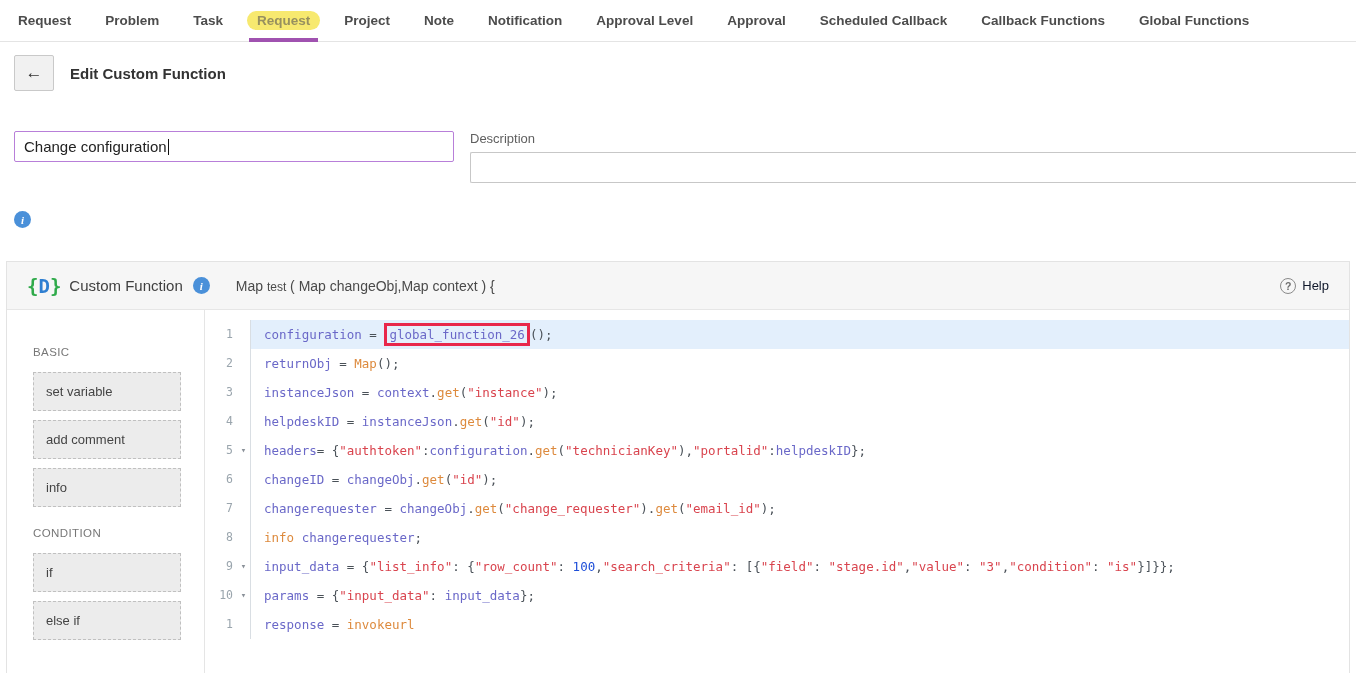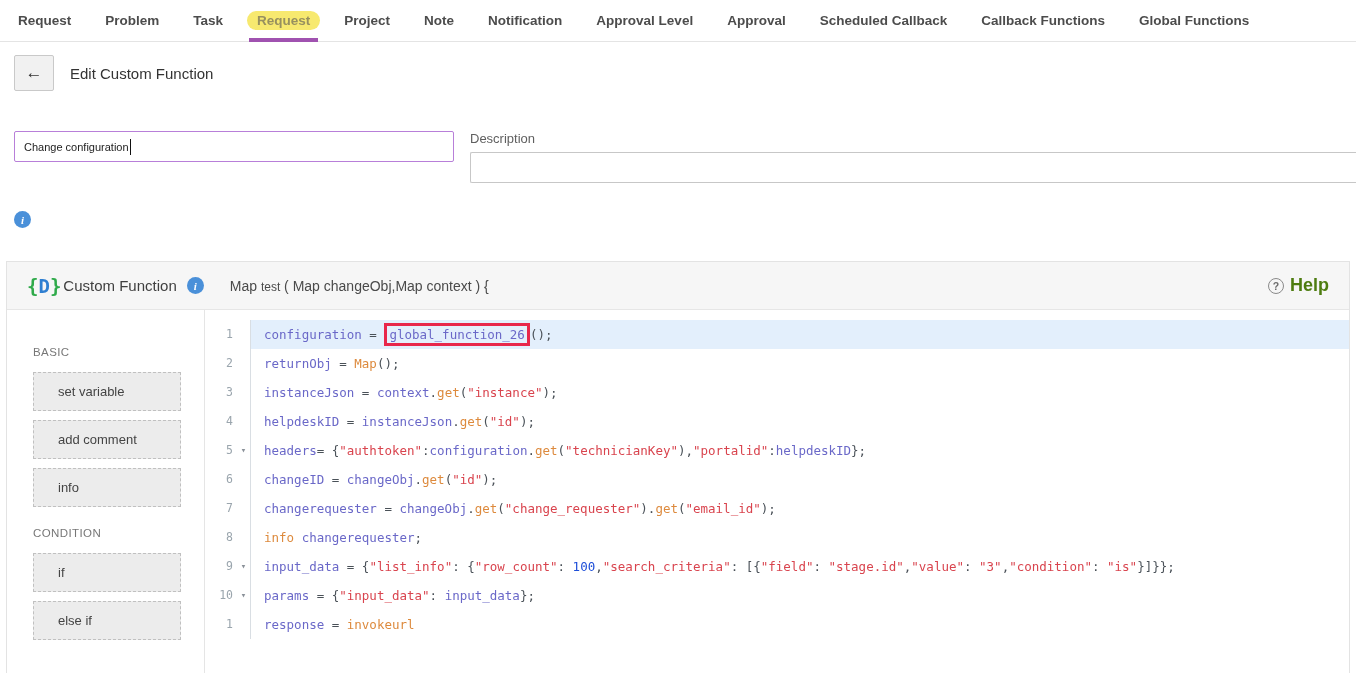--- a/index.html
+++ b/index.html
@@ -13,29 +13,29 @@
              font-size:13.5px; font-weight:700; color:#4c4c4c; cursor:pointer; white-space:nowrap; }
   .nav-tab.active .pill { background:var(--hl,#f7e96f); color:#97905f; padding:2px 10px;
                           margin:0 -10px; border-radius:11px; }
   .nav-tab.active::after { content:''; position:absolute; left:-8px; right:-8px; bottom:0;
                            height:4px; background:var(--ul,#a052b0); }
 
   
   .page-header { display:flex; align-items:center; gap:16px; margin:13px 0 0 14px; }
   .back-btn { width:40px; height:36px; background:#f1f1f1; border:1px solid #c9c9c9;
               border-radius:2px; font-size:17px; color:#333; cursor:pointer; }
-  .page-title { font-size:15px; font-weight:400; color:#333; }
+  .page-title { font-size:15px; font-weight:700; color:#333; }
 
   
   .form-area { padding-left:14px; }
   .form-row1 { display:flex; gap:16px; margin-top:40px; }
   .field label { display:block; font-size:13px; color:#5f5f5f; margin-bottom:6px; }
   .req { color:#e34f4f; margin-left:3px; }
   .fake-input { height:31px; border:1px solid #c7c7c7; border-radius:2px; background:#fff;
-                display:flex; align-items:center; padding:0 9px; font-size:11px; color:#222; }
+                display:flex; align-items:center; padding:0 9px; font-size:15px; color:#222; }
   .fn-field { width:440px; }
   .fn-field .fake-input { border:1px solid #b87fd9; }
   .desc-field { flex:1; margin-right:-6px; }
   .desc-field .fake-input { border-right:none; border-radius:2px 0 0 2px; }
   .caret { display:inline-block; width:1px; height:16px; background:#111; margin-left:1px;
            animation:blink 1.1s steps(1) infinite; }
   @keyframes blink { 50% { opacity:0; } }
   .form-row2 { display:flex; align-items:flex-end; gap:16px; margin-top:28px; }
   .api-field { width:430px; }
   .info-dot { width:17px; height:17px; border-radius:50%; background:#4a90d9; color:#fff;
@@ -43,39 +43,39 @@
               font-size:11px; display:inline-flex; align-items:center; justify-content:center;
               margin-bottom:7px; }
 
   
   .panel { margin:26px 6px 0 6px; border:1px solid #e3e3e3; height:600px; }
   .panel-header { height:48px; background:#f6f6f6; border-bottom:1px solid #e6e6e6;
                   display:flex; align-items:center; padding:0 20px; }
   .cf-icon { font-family:"DejaVu Sans Mono", monospace; font-size:19px; font-weight:700; }
   .cf-icon .brace { color:#2faa4a; }
   .cf-icon .letter { color:#2f7fd1; }
-  .panel-title { font-size:15px; color:#3f3f3f; margin-left:2px; }
+  .panel-title { font-size:15px; color:#3f3f3f; margin-left:8px; }
   .panel-header .info-dot { margin:0 0 0 10px; }
   .signature { margin-left:26px; font-size:14px; color:#4a4a4a; }
   .signature .fn-name { font-size:12px; }
   .help { margin-left:auto; display:flex; align-items:center; gap:6px; cursor:pointer; }
   .help-circle { width:16px; height:16px; border-radius:50%; border:1.5px solid #8a8a8a;
                  color:#6d6d6d; font-size:10.5px; font-weight:700; display:inline-flex;
                  align-items:center; justify-content:center; }
-  .help-label { font-size:18px; color:#4d7c0f;font-weight:bold; }
+  .help-label { font-size:13px; color:#0f172a; }
 
   .panel-body { display:flex; height:551px; }
 
   
   .sidebar { width:198px; border-right:1px solid #e5e5e5; padding:36px 24px 0 26px;
              overflow:hidden; flex-shrink:0; }
   .sb-title { font-size:11.5px; color:#777; letter-spacing:.4px; margin:20px 0 14px 0; }
   .sb-title:first-child { margin-top:0; }
   .sb-btn { display:block; width:148px; text-align:left; background:#ececec;
-            border:1px dashed #c0c0c0; color:#444; font-size:13px; padding:11px 24px;
+            border:1px dashed #c0c0c0; color:#444; font-size:13px; padding:11px 12px;
             margin-bottom:9px; cursor:grab; font-family:"Liberation Sans", sans-serif; }
 
   
   .editor { flex:1; padding-top:10px; overflow:hidden;
             font-family:"DejaVu Sans Mono", monospace; font-size:12.5px; }
   .code-row { display:flex; height:29px; line-height:29px; }
   .gutter { width:46px; flex-shrink:0; display:flex; align-items:center;
             border-right:1px solid #d9dee3; }
   .ln { flex:1; text-align:right; color:#9aa5ad; font-size:11.5px; padding-right:4px; }
   .fold { width:13px; color:#8a9199; font-size:9px; text-align:center; }

